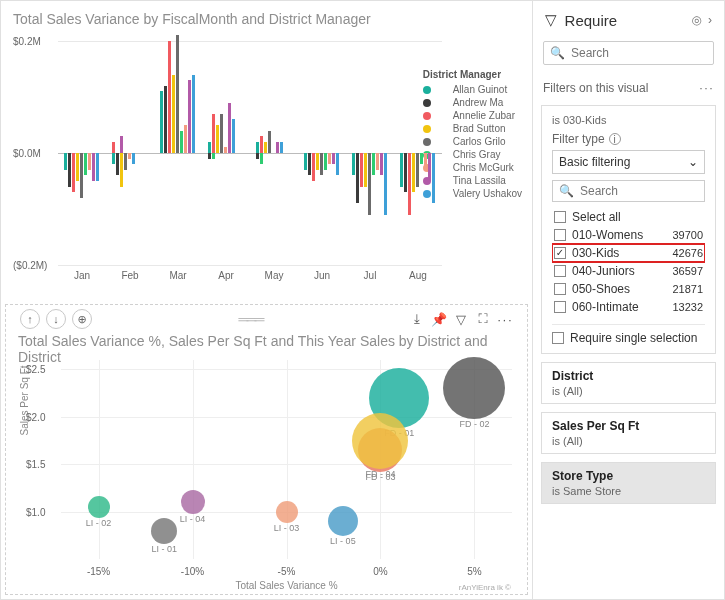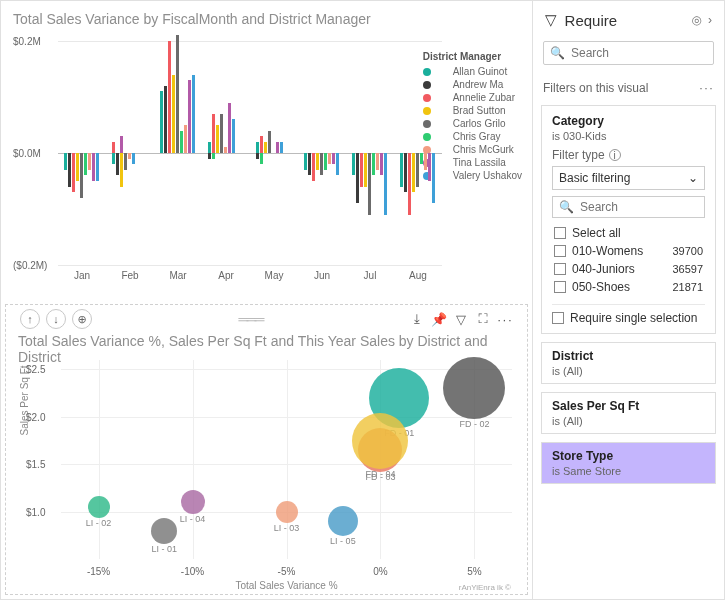--- a/index.html
+++ b/index.html
@@ -1,21 +1,21 @@
 <!DOCTYPE html>
 <html><head>
 <meta charset="utf-8">
 <style>
 *{box-sizing:border-box;margin:0;padding:0}
 html,body{width:725px;height:600px;font-family:"Segoe UI",Arial,sans-serif;font-size:13px;color:#333;background:#fff;overflow:hidden}
 .app{display:flex;width:725px;height:600px;border:1px solid #e0e0e0}
 .main{flex:1;display:flex;flex-direction:column;min-width:0;background:#fff}
 .chart-area{flex:1;position:relative;padding:10px 12px;min-height:0}
 .chart-title{font-size:14px;color:#8e8e8e;margin-bottom:6px}
-.legend{position:absolute;top:50px;right:10px;font-size:10px;color:#666}
+.legend{position:absolute;top:68px;right:10px;font-size:10px;color:#666}
 .legend-title{font-weight:600;margin-bottom:4px;color:#555;font-size:10px}
 .legend-row{display:flex;align-items:center;gap:22px;margin-bottom:2px}
 .legend-dot{width:8px;height:8px;border-radius:50%}
 .axises{position:absolute;left:12px;right:90px;top:40px;bottom:35px}
 .plot{position:absolute;left:45px;right:0;top:0;bottom:0}
 .ylabel{position:absolute;left:0;font-size:10px;color:#666;transform:translateY(-50%)}
 .gridline{position:absolute;left:45px;right:0;border-top:1px solid #e8e8e8}
 .zero-line{position:absolute;left:45px;right:0;border-top:1px solid #bbb}
 .mg{position:absolute;bottom:50%;display:flex;gap:1px;align-items:flex-end;height:50%}
 .mg.neg{top:50%;bottom:auto;align-items:flex-start;height:50%}
@@ -307,21 +307,20 @@
     <div class="searchbox">
       <span>🔍</span>
       <input placeholder="Search" style="">
     </div>
     <div class="sect-label">
       <span>Filters on this visual</span>
       <span class="ellipsis">···</span>
     </div>
 
     <div class="card">
-      <div class="card-title">Category</div>
       <div class="card-sub">is 030-Kids</div>
       <div class="ftype-lbl">
         <span>Filter type</span>
         <span style="font-size:10px;border:1px solid #999;border-radius:50%;width:12px;height:12px;display:inline-flex;align-items:center;justify-content:center">i</span>
       </div>
       <div class="dropdown">
         <span>Basic filtering</span>
         <span>⌄</span>
       </div>
       <div class="mini-search">
@@ -336,47 +335,61 @@
             </div>
             <span class="opt-n"></span>
           </div>
           <div class="opt">
             <div class="opt-l">
               <span class="cb"></span>
               <span>010-Womens</span>
             </div>
             <span class="opt-n">39700</span>
           </div>
+          <div class="opt hl">
+            <div class="opt-l">
+              <span class="cb checked"></span>
+              <span>030-Kids</span>
+            </div>
+            <span class="opt-n">42676</span>
+          </div>
           <div class="opt">
             <div class="opt-l">
               <span class="cb"></span>
               <span>040-Juniors</span>
             </div>
             <span class="opt-n">36597</span>
           </div>
           <div class="opt">
             <div class="opt-l">
               <span class="cb"></span>
               <span>050-Shoes</span>
             </div>
             <span class="opt-n">21871</span>
+          </div>
+          <div class="opt">
+            <div class="opt-l">
+              <span class="cb"></span>
+              <span>060-Intimate</span>
+            </div>
+            <span class="opt-n">13232</span>
           </div>
         </div>
       <div class="req">
         <span class="cb"></span>
         <span>Require single selection</span>
       </div>
     </div>
 
     <div class="card compact">
       <div class="card-title">District</div>
       <div class="card-sub">is (All)</div>
     </div>
     <div class="card compact">
       <div class="card-title">Sales Per Sq Ft</div>
       <div class="card-sub">is (All)</div>
     </div>
-    <div class="card compact" style="background:#c4b5fd">
+    <div class="card compact" style="background:#e5e5e5">
       <div class="card-title">Store Type</div>
       <div class="card-sub">is Same Store</div>
     </div>
   </div>
 </div>
 
 </body></html>

